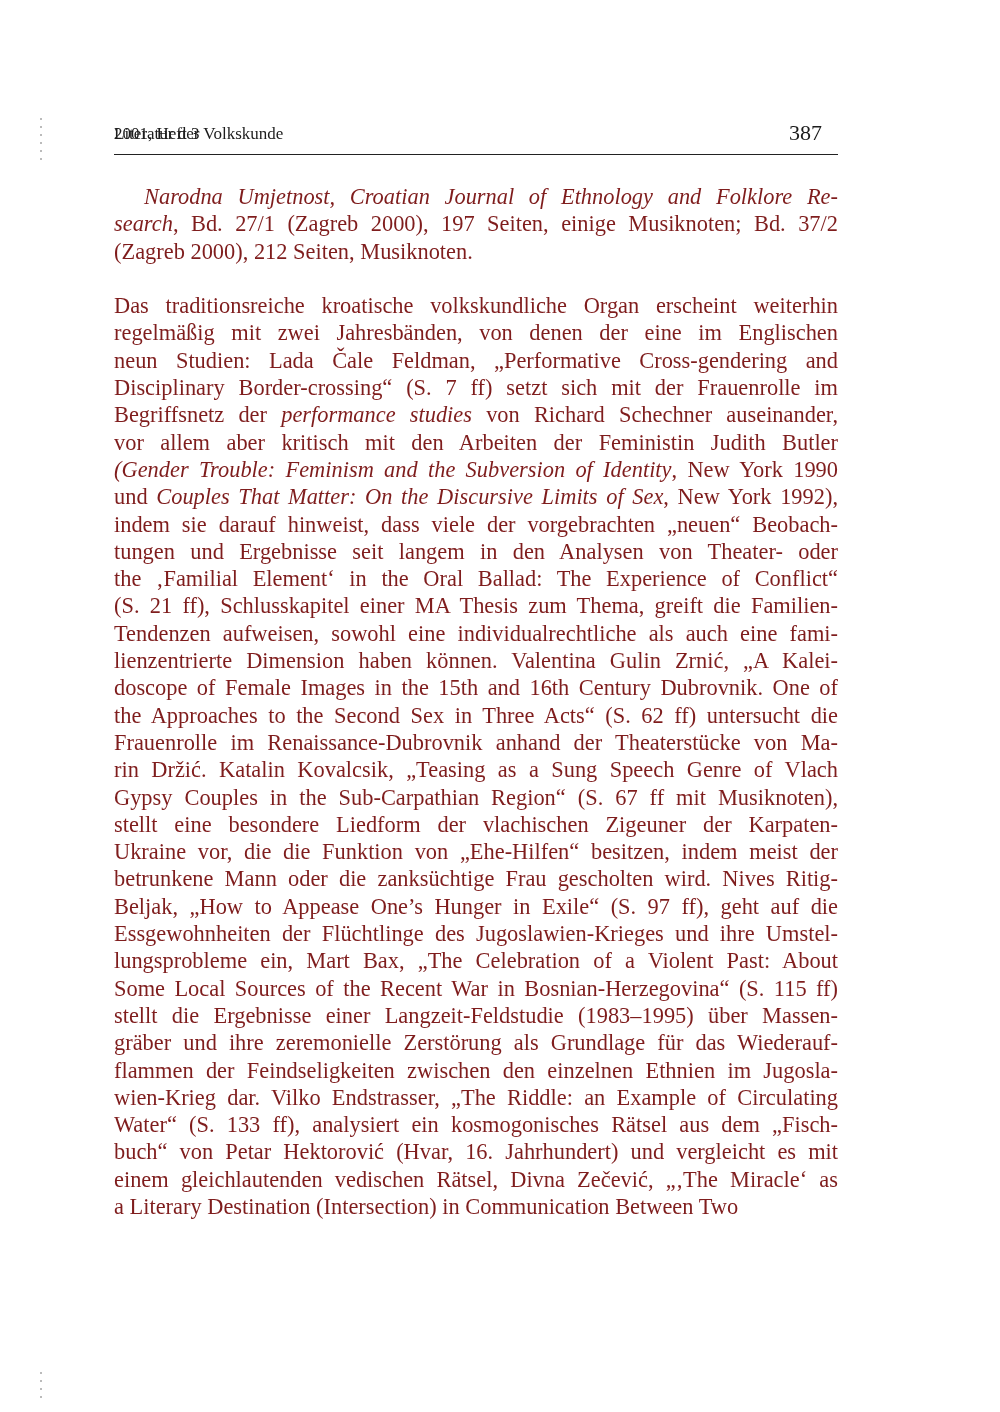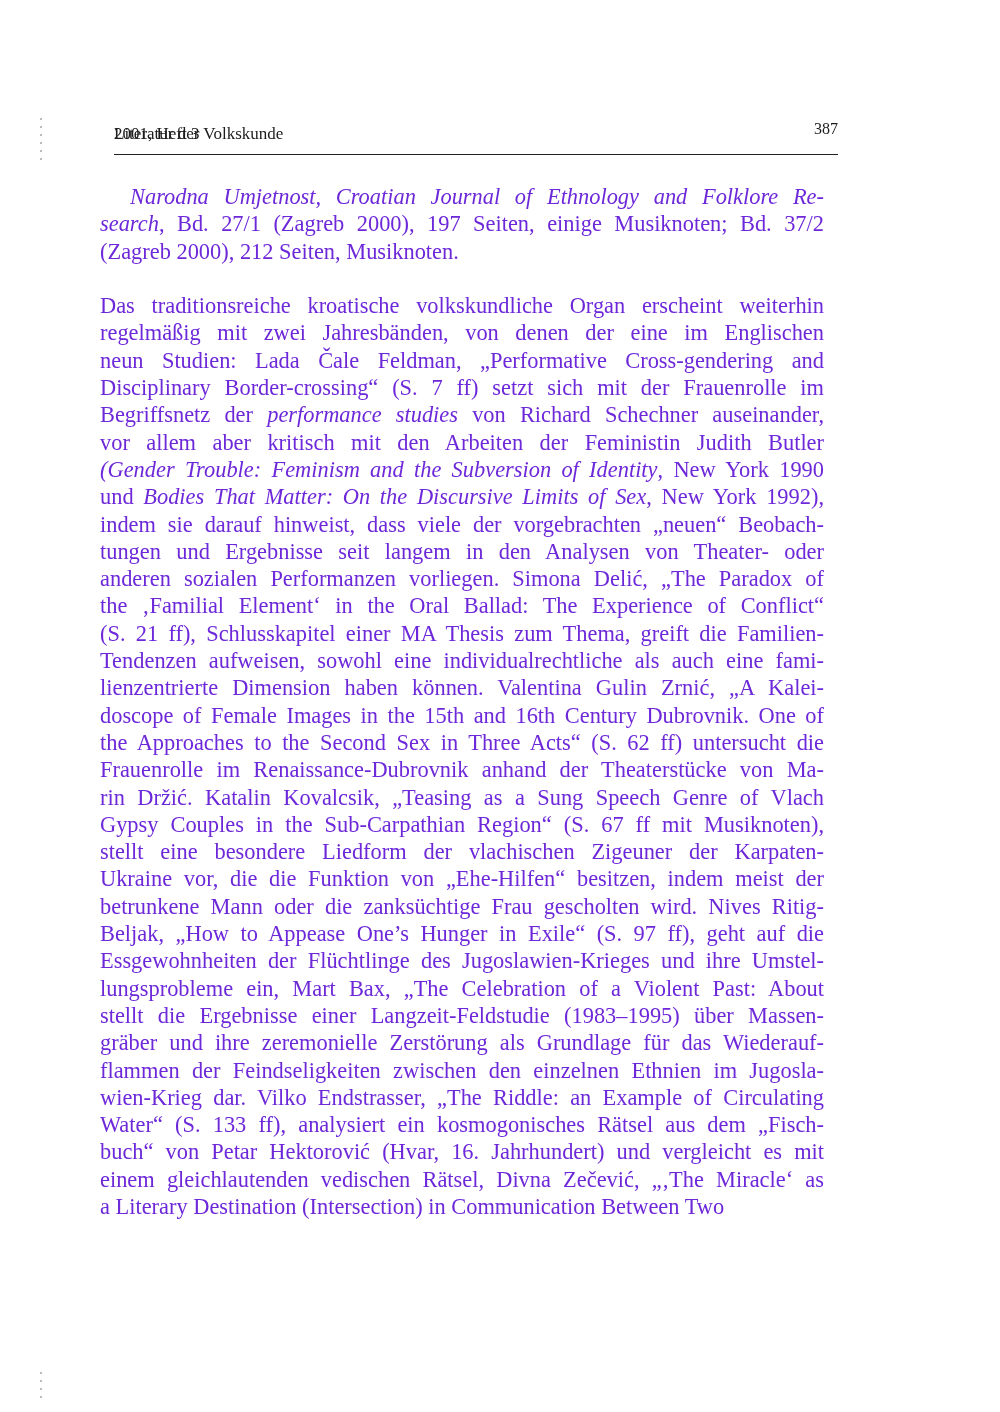--- a/index.html
+++ b/index.html
@@ -1,23 +1,23 @@
 <!DOCTYPE html>
 <html><head>
   <meta charset="utf-8">
   <style>
     html, body { margin: 0; padding: 0; background: #ffffff; }
     body { width: 1000px; height: 1412px; position: relative; overflow: hidden; }
     .page { position: absolute; left: 0; top: 0; width: 888px; height: 1412px; background: #ffffff; }
     .header { position: absolute; left: 114px; top: 122px; width: 724px; height: 24px; font-family: "Liberation Serif", serif; color: #1c1c1c; }
     .header .left { position: absolute; left: 0; top: 2px; font-size: 17px; }
     .header .center { position: absolute; left: 0; right: 0; top: 2px; text-align: left; font-size: 17px; }
-    .header .right { position: absolute; right: 0; top: -2px; font-size: 16px; }
+    .header .right { position: absolute; right: 16px; top: -2px; font-size: 22px; }
     .rule { position: absolute; left: 114px; top: 154px; width: 724px; height: 0; border-top: 1.6px solid #222; }
-    .body-text { position: absolute; left: 100px; top: 183px; width: 724px; font-family: "Liberation Serif", serif; font-size: 22.4px; line-height: 27.3px; color: #6d28d9; }
+    .body-text { position: absolute; left: 114px; top: 183px; width: 724px; font-family: "Liberation Serif", serif; font-size: 22.4px; line-height: 27.3px; color: #7f1d1d; }
     .line { display: block; white-space: nowrap; text-align: justify; text-align-last: justify; height: 27.3px; overflow: visible; }
     .line.last { text-align-last: left; }
     .line.indent { padding-left: 30px; }
     .gap { display: block; height: 27.3px; }
     .margin-dots { position: absolute; left: 40px; width: 2px; }
     .margin-dots span { display: block; width: 2px; height: 2px; background: #bbb; margin-bottom: 6px; }
     em { font-style: italic; }
   </style>
 </head>
 <body>
@@ -53,39 +53,39 @@
       </div>
     <div class="gap"></div>
     <div id="body">
         <span class="line"><span>Das traditionsreiche kroatische volkskundliche Organ erscheint weiterhin</span></span>
         <span class="line"><span>regelmäßig mit zwei Jahresbänden, von denen der eine im Englischen</span></span>
         <span class="line"><span>neun Studien: Lada Čale Feldman, „Performative Cross-gendering and</span></span>
         <span class="line"><span>Disciplinary Border-crossing“ (S. 7 ff) setzt sich mit der Frauenrolle im</span></span>
         <span class="line"><span>Begriffsnetz der </span><em>performance studies</em><span> von Richard Schechner auseinander,</span></span>
         <span class="line"><span>vor allem aber kritisch mit den Arbeiten der Feministin Judith Butler</span></span>
         <span class="line"><em>(Gender Trouble: Feminism and the Subversion of Identity</em><span>, New York 1990</span></span>
-        <span class="line"><span>und </span><em>Bodies That Matter: On the Discursive Limits of Sex</em><span>, New York 1992),</span></span>
+        <span class="line"><span>und </span><em>Couples That Matter: On the Discursive Limits of Sex</em><span>, New York 1992),</span></span>
         <span class="line"><span>indem sie darauf hinweist, dass viele der vorgebrachten „neuen“ Beobach-</span></span>
         <span class="line"><span>tungen und Ergebnisse seit langem in den Analysen von Theater- oder</span></span>
-        <span class="line"><span>anderen sozialen Performanzen vorliegen. Simona Delić, „The Paradox of</span></span>
         <span class="line"><span>the ‚Familial Element‘ in the Oral Ballad: The Experience of Conflict“</span></span>
         <span class="line"><span>(S. 21 ff), Schlusskapitel einer MA Thesis zum Thema, greift die Familien-</span></span>
         <span class="line"><span>Tendenzen aufweisen, sowohl eine individualrechtliche als auch eine fami-</span></span>
         <span class="line"><span>lienzentrierte Dimension haben können. Valentina Gulin Zrnić, „A Kalei-</span></span>
         <span class="line"><span>doscope of Female Images in the 15th and 16th Century Dubrovnik. One of</span></span>
         <span class="line"><span>the Approaches to the Second Sex in Three Acts“ (S. 62 ff) untersucht die</span></span>
         <span class="line"><span>Frauenrolle im Renaissance-Dubrovnik anhand der Theaterstücke von Ma-</span></span>
         <span class="line"><span>rin Držić. Katalin Kovalcsik, „Teasing as a Sung Speech Genre of Vlach</span></span>
         <span class="line"><span>Gypsy Couples in the Sub-Carpathian Region“ (S. 67 ff mit Musiknoten),</span></span>
         <span class="line"><span>stellt eine besondere Liedform der vlachischen Zigeuner der Karpaten-</span></span>
         <span class="line"><span>Ukraine vor, die die Funktion von „Ehe-Hilfen“ besitzen, indem meist der</span></span>
         <span class="line"><span>betrunkene Mann oder die zanksüchtige Frau gescholten wird. Nives Ritig-</span></span>
         <span class="line"><span>Beljak, „How to Appease One’s Hunger in Exile“ (S. 97 ff), geht auf die</span></span>
         <span class="line"><span>Essgewohnheiten der Flüchtlinge des Jugoslawien-Krieges und ihre Umstel-</span></span>
         <span class="line"><span>lungsprobleme ein, Mart Bax, „The Celebration of a Violent Past: About</span></span>
+        <span class="line"><span>Some Local Sources of the Recent War in Bosnian-Herzegovina“ (S. 115 ff)</span></span>
         <span class="line"><span>stellt die Ergebnisse einer Langzeit-Feldstudie (1983–1995) über Massen-</span></span>
         <span class="line"><span>gräber und ihre zeremonielle Zerstörung als Grundlage für das Wiederauf-</span></span>
         <span class="line"><span>flammen der Feindseligkeiten zwischen den einzelnen Ethnien im Jugosla-</span></span>
         <span class="line"><span>wien-Krieg dar. Vilko Endstrasser, „The Riddle: an Example of Circulating</span></span>
         <span class="line"><span>Water“ (S. 133 ff), analysiert ein kosmogonisches Rätsel aus dem „Fisch-</span></span>
         <span class="line"><span>buch“ von Petar Hektorović (Hvar, 16. Jahrhundert) und vergleicht es mit</span></span>
         <span class="line"><span>einem gleichlautenden vedischen Rätsel, Divna Zečević, „‚The Miracle‘ as</span></span>
         <span class="line last"><span>a Literary Destination (Intersection) in Communication Between Two</span></span>
       </div>
   </div>

